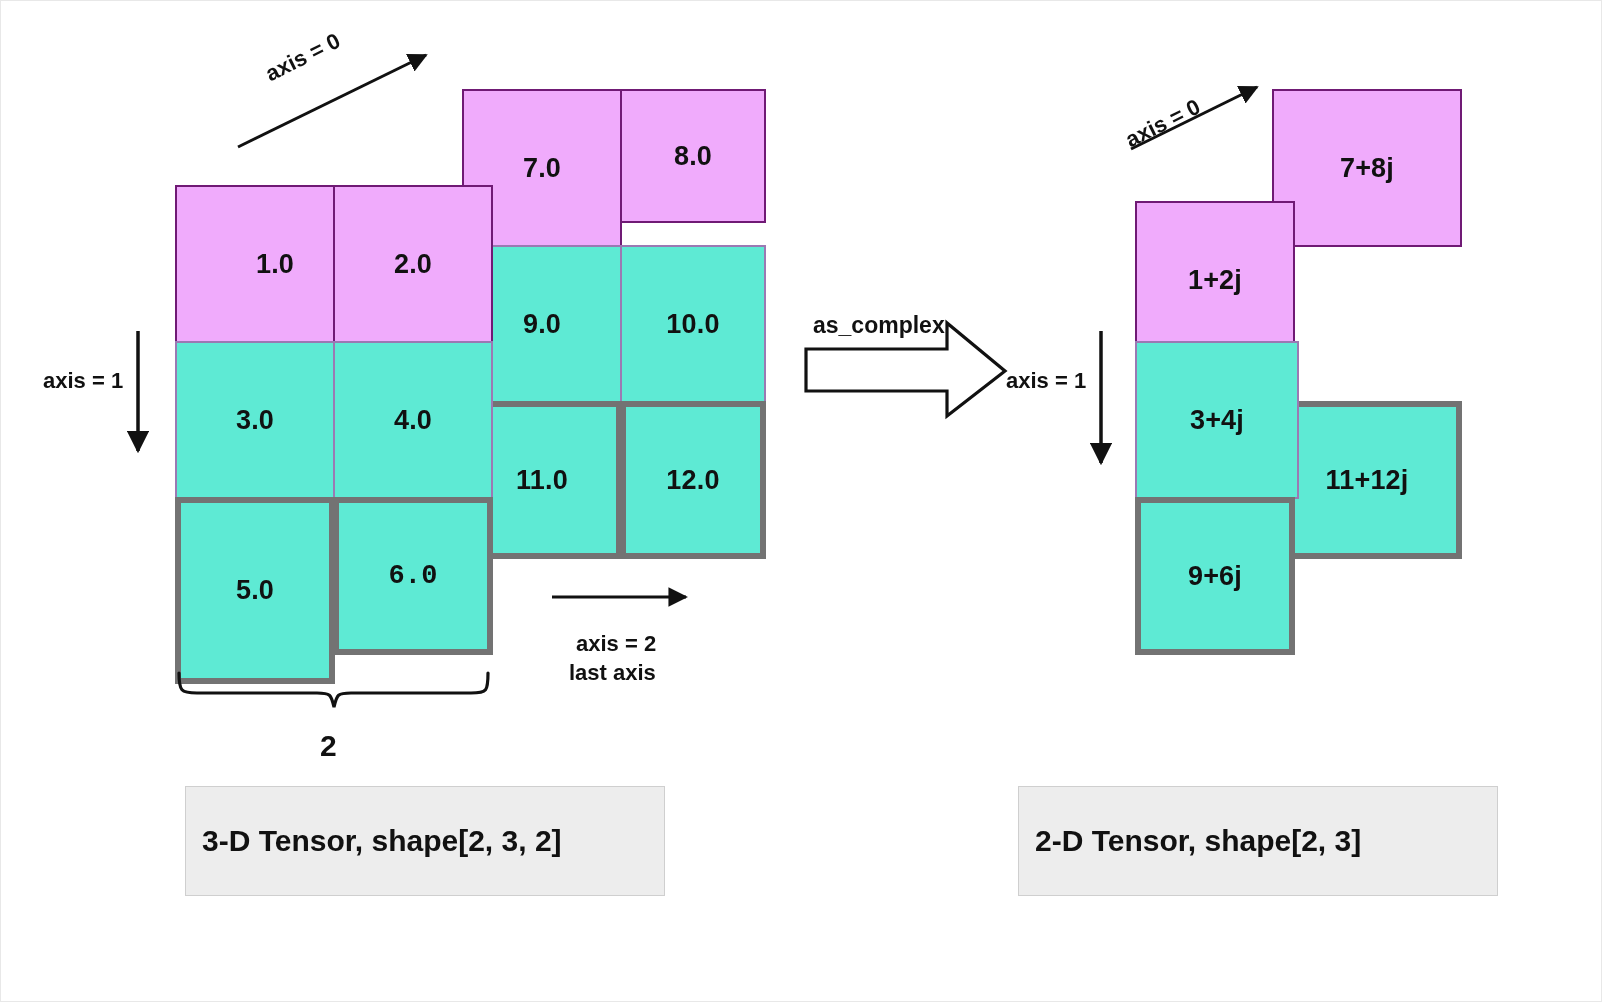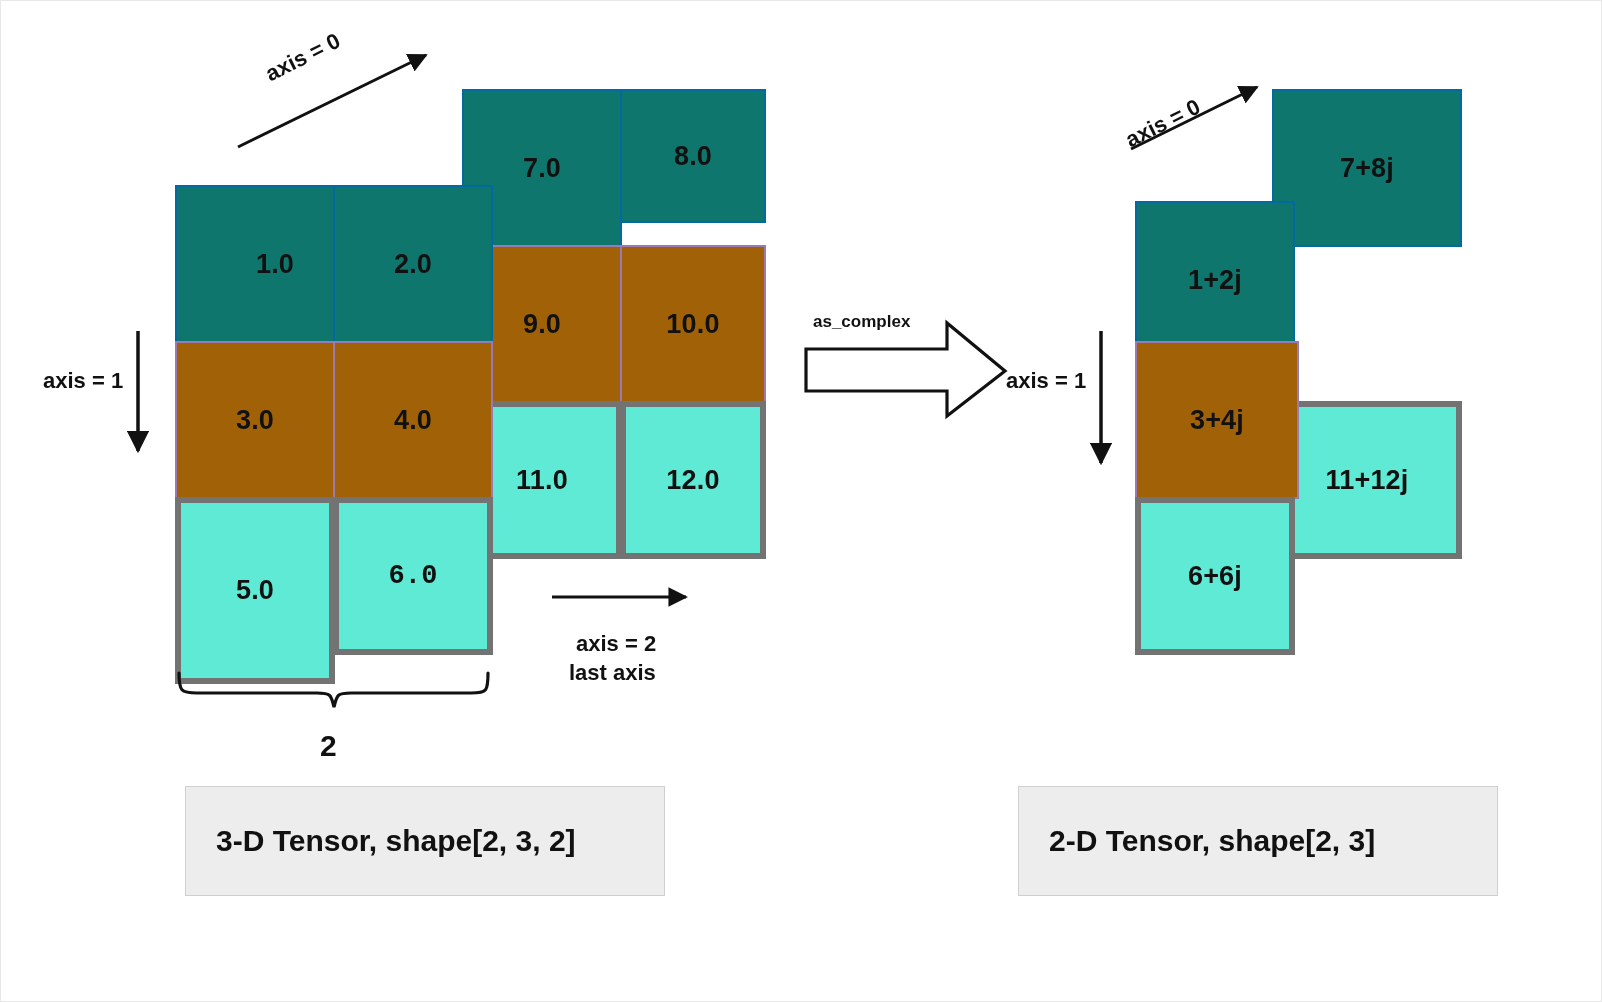--- a/index.html
+++ b/index.html
@@ -25,54 +25,54 @@
     position: absolute;
     box-sizing: border-box;
     display: flex;
     align-items: center;
     justify-content: center;
     font-weight: bold;
     font-size: 27px;
     color: #111111;
     letter-spacing: 0.2px;
   }
-  .cell.c-orange { background: #0f766e; border: 2px solid #0369a1; }
-  .cell.c-purple { background: #a16207; border: 2px solid #9b79b3; }
+  .cell.c-orange { background: #f0abfc; border: 2px solid #701a75; }
+  .cell.c-purple { background: #5eead4; border: 2px solid #9b79b3; }
   .cell.c-green  { background: #5eead4; border: 6px solid #737373; }
 
   
   .layer-back  { z-index: 1; }
   .layer-front { z-index: 3; }
 
   
   .lbl {
     position: absolute;
     font-weight: bold;
     color: #111111;
     white-space: pre;
     line-height: 1.18;
   }
   .lbl-axis { font-size: 22px; }
-  .lbl-op   { font-size: 17px; }
+  .lbl-op   { font-size: 23px; }
   .lbl-num  { font-size: 30px; }
 
   .rot-axis0 {
     transform: rotate(-26.5deg);
     transform-origin: left bottom;
   }
 
   
   .caption {
     position: absolute;
     box-sizing: border-box;
     background: #ededed;
     border: 1px solid #cfcfcf;
     display: flex;
     align-items: center;
-    padding-left: 30px;
+    padding-left: 16px;
     font-size: 30px;
     font-weight: bold;
     color: #111111;
   }
 
   svg.overlay {
     position: absolute;
     left: 0; top: 0;
     width: 1602px;
     height: 1002px;
@@ -101,21 +101,21 @@
   <div class="cell c-purple layer-front" style="left:332px; top:340px; width:160px; height:158px;">4.0</div>
 
   <div class="cell c-green layer-front" style="left:174px; top:496px; width:160px; height:187px;">5.0</div>
   <div class="cell c-green layer-front" style="left:332px; top:496px; width:160px; height:158px;font-family:Liberation Mono, monospace;">6.0</div>
 
   <div class="cell c-orange layer-back" style="left:1271px; top:88px; width:190px; height:158px;">7+8j</div>
   <div class="cell c-green layer-back" style="left:1271px; top:400px; width:190px; height:158px;">11+12j</div>
 
   <div class="cell c-orange layer-front" style="left:1134px; top:200px; width:160px; height:158px;text-align:right;">1+2j</div>
   <div class="cell c-purple layer-front" style="left:1134px; top:340px; width:164px; height:158px;">3+4j</div>
-  <div class="cell c-green layer-front" style="left:1134px; top:496px; width:160px; height:158px;">6+6j</div>
+  <div class="cell c-green layer-front" style="left:1134px; top:496px; width:160px; height:158px;">9+6j</div>
 
   <svg class="overlay" viewBox="0 0 1602 1002">
     <defs>
       <marker id="ah" viewBox="0 0 10 10" refX="9" refY="5" markerWidth="6.5" markerHeight="6.5" orient="auto-start-reverse">
         <path d="M 0 0 L 10 5 L 0 10 z" fill="#111111"></path>
       </marker>
     </defs>
 
     <g>
       <line x1="237" y1="146" x2="425" y2="54" stroke="#111111" stroke-width="3" marker-end="url(#ah)"></line>

